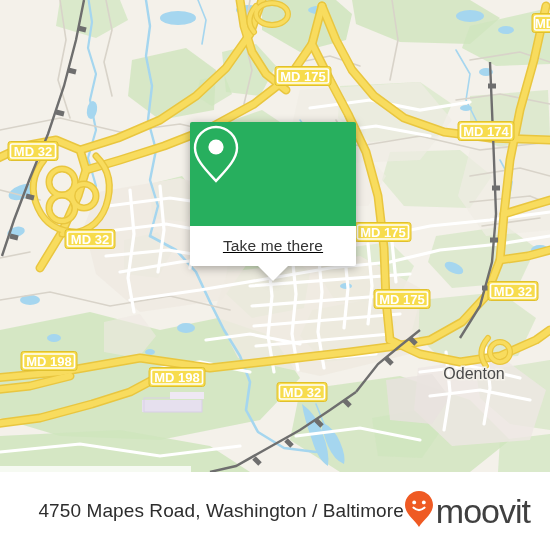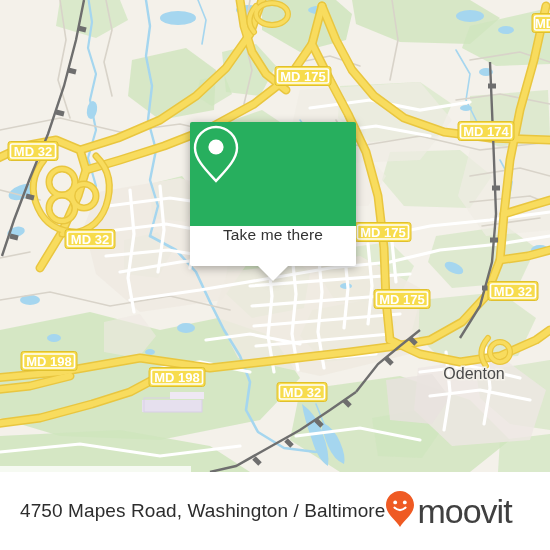--- a/index.html
+++ b/index.html
@@ -28,37 +28,37 @@
   #card{
     position:absolute;left:190px;top:122px;width:166px;z-index:30;
     filter:drop-shadow(0 2px 5px rgba(0,0,0,.32));
   }
   #card-top{
     height:104px;border-radius:2px 2px 0 0;
     display:flex;align-items:center;justify-content:center;
   }
   #card-bottom{
     background:#fff;height:40px;border-radius:0 0 2px 2px;
-    display:flex;justify-content:center;
+    display:flex;align-items:center;justify-content:center;text-decoration:underline;
   }
   #card-label{font-size:15.5px;color:#333;letter-spacing:.15px;}
   #card-tail{
     position:absolute;left:50%;transform:translateX(-50%);top:144px;
     width:0;height:0;border-left:15px solid transparent;
     border-right:15px solid transparent;border-top:15px solid #fff;
   }
 
   
   #footer{
     position:absolute;left:0;top:472px;width:550px;height:78px;
     background:#fff;overflow:hidden;z-index:50;
   }
   #footer-inner{
     position:relative;height:100%;display:flex;align-items:center;
-    justify-content:flex-start;padding:0 20px;box-sizing:border-box;
+    justify-content:flex-end;padding:0 20px;box-sizing:border-box;
   }
   #footer-title{font-size:19px;color:#2d2d2d;letter-spacing:.1px;white-space:nowrap;}
   #brand{display:flex;align-items:center;gap:2px;}
   #brand-word{font-size:34px;color:#1f1f1f;letter-spacing:-1px;line-height:1;}
 </style>
 </head>
 <body>
 
 <div id="app">
 

